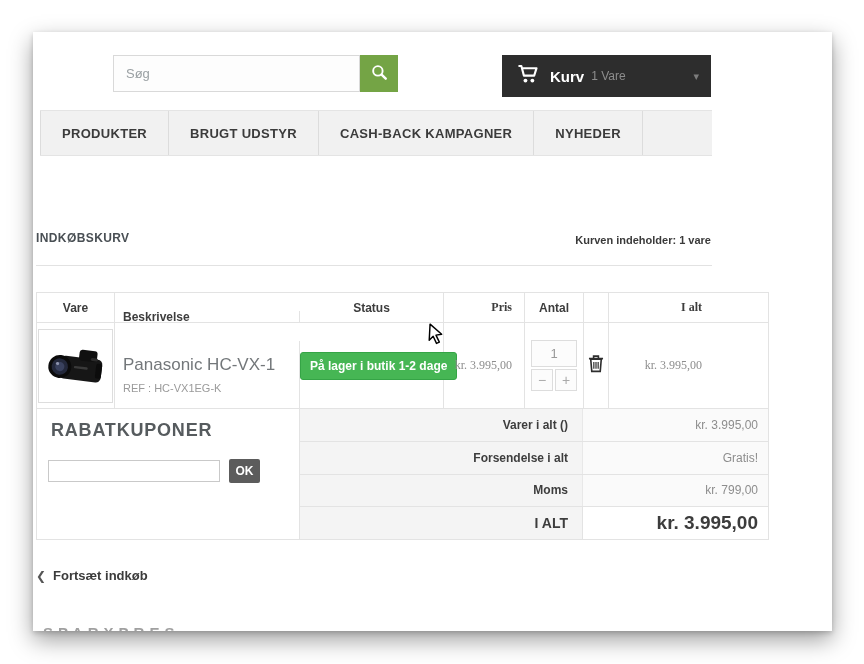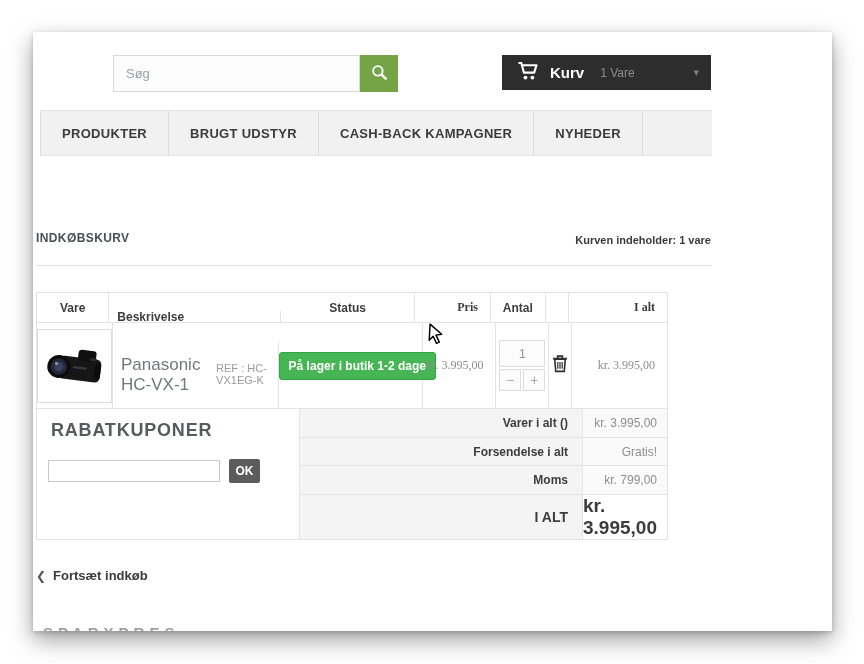--- a/index.html
+++ b/index.html
@@ -10,60 +10,60 @@
           box-shadow:0 2px 5px rgba(0,0,0,.18), 0 9px 22px rgba(0,0,0,.38); }
 
   
   .search-input { position:absolute; left:80px; top:23px; width:247px; height:37px;
           border:1px solid #d9d9d9; background:#fdfdfd; font-size:13px; color:#444;
           padding:0 12px; outline:none; }
   .search-input::placeholder { color:#9aa0a3; }
   .search-btn { position:absolute; left:327px; top:23px; width:38px; height:37px;
           background:#74a445; border:none; display:flex; align-items:center;
           justify-content:center; cursor:pointer; }
-  .cart-btn { position:absolute; left:469px; top:23px; width:209px; height:35px;
+  .cart-btn { position:absolute; left:469px; top:23px; width:209px; height:42px;
           background:#2d2d2d; display:flex; align-items:center; padding:0 12px 0 15px;
           cursor:pointer; }
   .cart-btn .c-label { color:#fff; font-weight:bold; font-size:15px; margin-left:11px; }
-  .cart-btn .c-count { color:#8d8d8d; font-size:12px; margin-left:16px; }
+  .cart-btn .c-count { color:#8d8d8d; font-size:12px; margin-left:7px; }
   .cart-btn .c-caret { margin-left:auto; color:#7d7d7d; font-size:11px; }
 
   
   .nav { position:absolute; left:7px; top:78px; width:672px; height:46px;
          background:#f1f1f1; border-top:1px solid #e4e4e4; border-bottom:1px solid #e4e4e4;
          display:flex; }
   .nav-item { display:flex; align-items:center; padding:12px 21px; font-size:13px;
          font-weight:bold; color:#3b3b3b; letter-spacing:.3px;
          border-right:1px solid #dcdcdc; cursor:pointer; white-space:nowrap; }
   .nav-item:first-child { border-left:1px solid #dcdcdc; }
 
   
   .page-title { position:absolute; left:3px; top:199px; font-size:12px; font-weight:600;
          color:#494f54; letter-spacing:.4px; }
   .cart-note { position:absolute; right:121px; top:202px; font-size:11px; font-weight:bold;
          color:#3a3a3a; }
   .rule { position:absolute; left:3px; top:233px; width:676px; height:1px; background:#e2e2e2; }
 
   
-  .cart-table { position:absolute; left:3px; top:260px; width:632px;
+  .cart-table { position:absolute; left:3px; top:260px; width:733px;
          border:1px solid #e3e3e3; background:#fff; }
   .t-head { display:flex; height:30px; border-bottom:1px solid #e3e3e3; }
   .t-head > div { font-size:12px; font-weight:bold; color:#3d3d3d; display:flex;
          align-items:center; border-right:1px solid #e3e3e3; }
   .t-head > div:last-child, .t-row > div:last-child { border-right:none; }
   .c-vare{width:78px;} .c-beskr{width:185px;margin-top:18px;} .c-status{width:144px;}
   .c-pris{width:81px;} .c-antal{width:59px;} .c-del{width:25px;} .c-ialt{width:105px;}
   .al-c{justify-content:center;} .al-r{justify-content:flex-end; padding-right:12px;font-family:Liberation Serif, serif;}
   .al-l{padding-left:8px;}
   .t-row { display:flex; height:86px; border-bottom:1px solid #e3e3e3; }
   .t-row > div { border-right:1px solid #e3e3e3; display:flex; align-items:center; }
   .img-box { width:75px; height:74px; margin:6px auto; background:#fff;
          border:1px solid #ddd; display:flex; align-items:center; justify-content:center; }
   .c-vare.cell-img { display:block; }
-  .desc-wrap { display:flex; padding-left:8px; }
+  .desc-wrap { display:flex; flex-direction:column; padding-left:8px; }
   .p-name { font-size:17px; color:#73777a; cursor:pointer; }
   .p-ref { font-size:11px; color:#9a9a9a; margin-top:7px; }
   .badge { margin:0 auto; background:#46b654; border:1px solid #35a446; border-radius:3px;
          color:#fff; font-size:12px; font-weight:bold; padding:6px 9px; white-space:nowrap; }
   .price { font-size:12px; color:#8d8d8d; }
   .stepper { margin:0 auto; display:flex; flex-direction:column; align-items:center; }
   .qty-input { width:46px; height:27px; border:1px solid #ddd; background:#fcfcfc;
          text-align:center; font-size:13px; color:#999; outline:none; }
   .step-btns { display:flex; gap:2px; margin-top:2px; }
   .step-btns button { width:22px; height:22px; border:1px solid #ddd; background:#fcfcfc;

